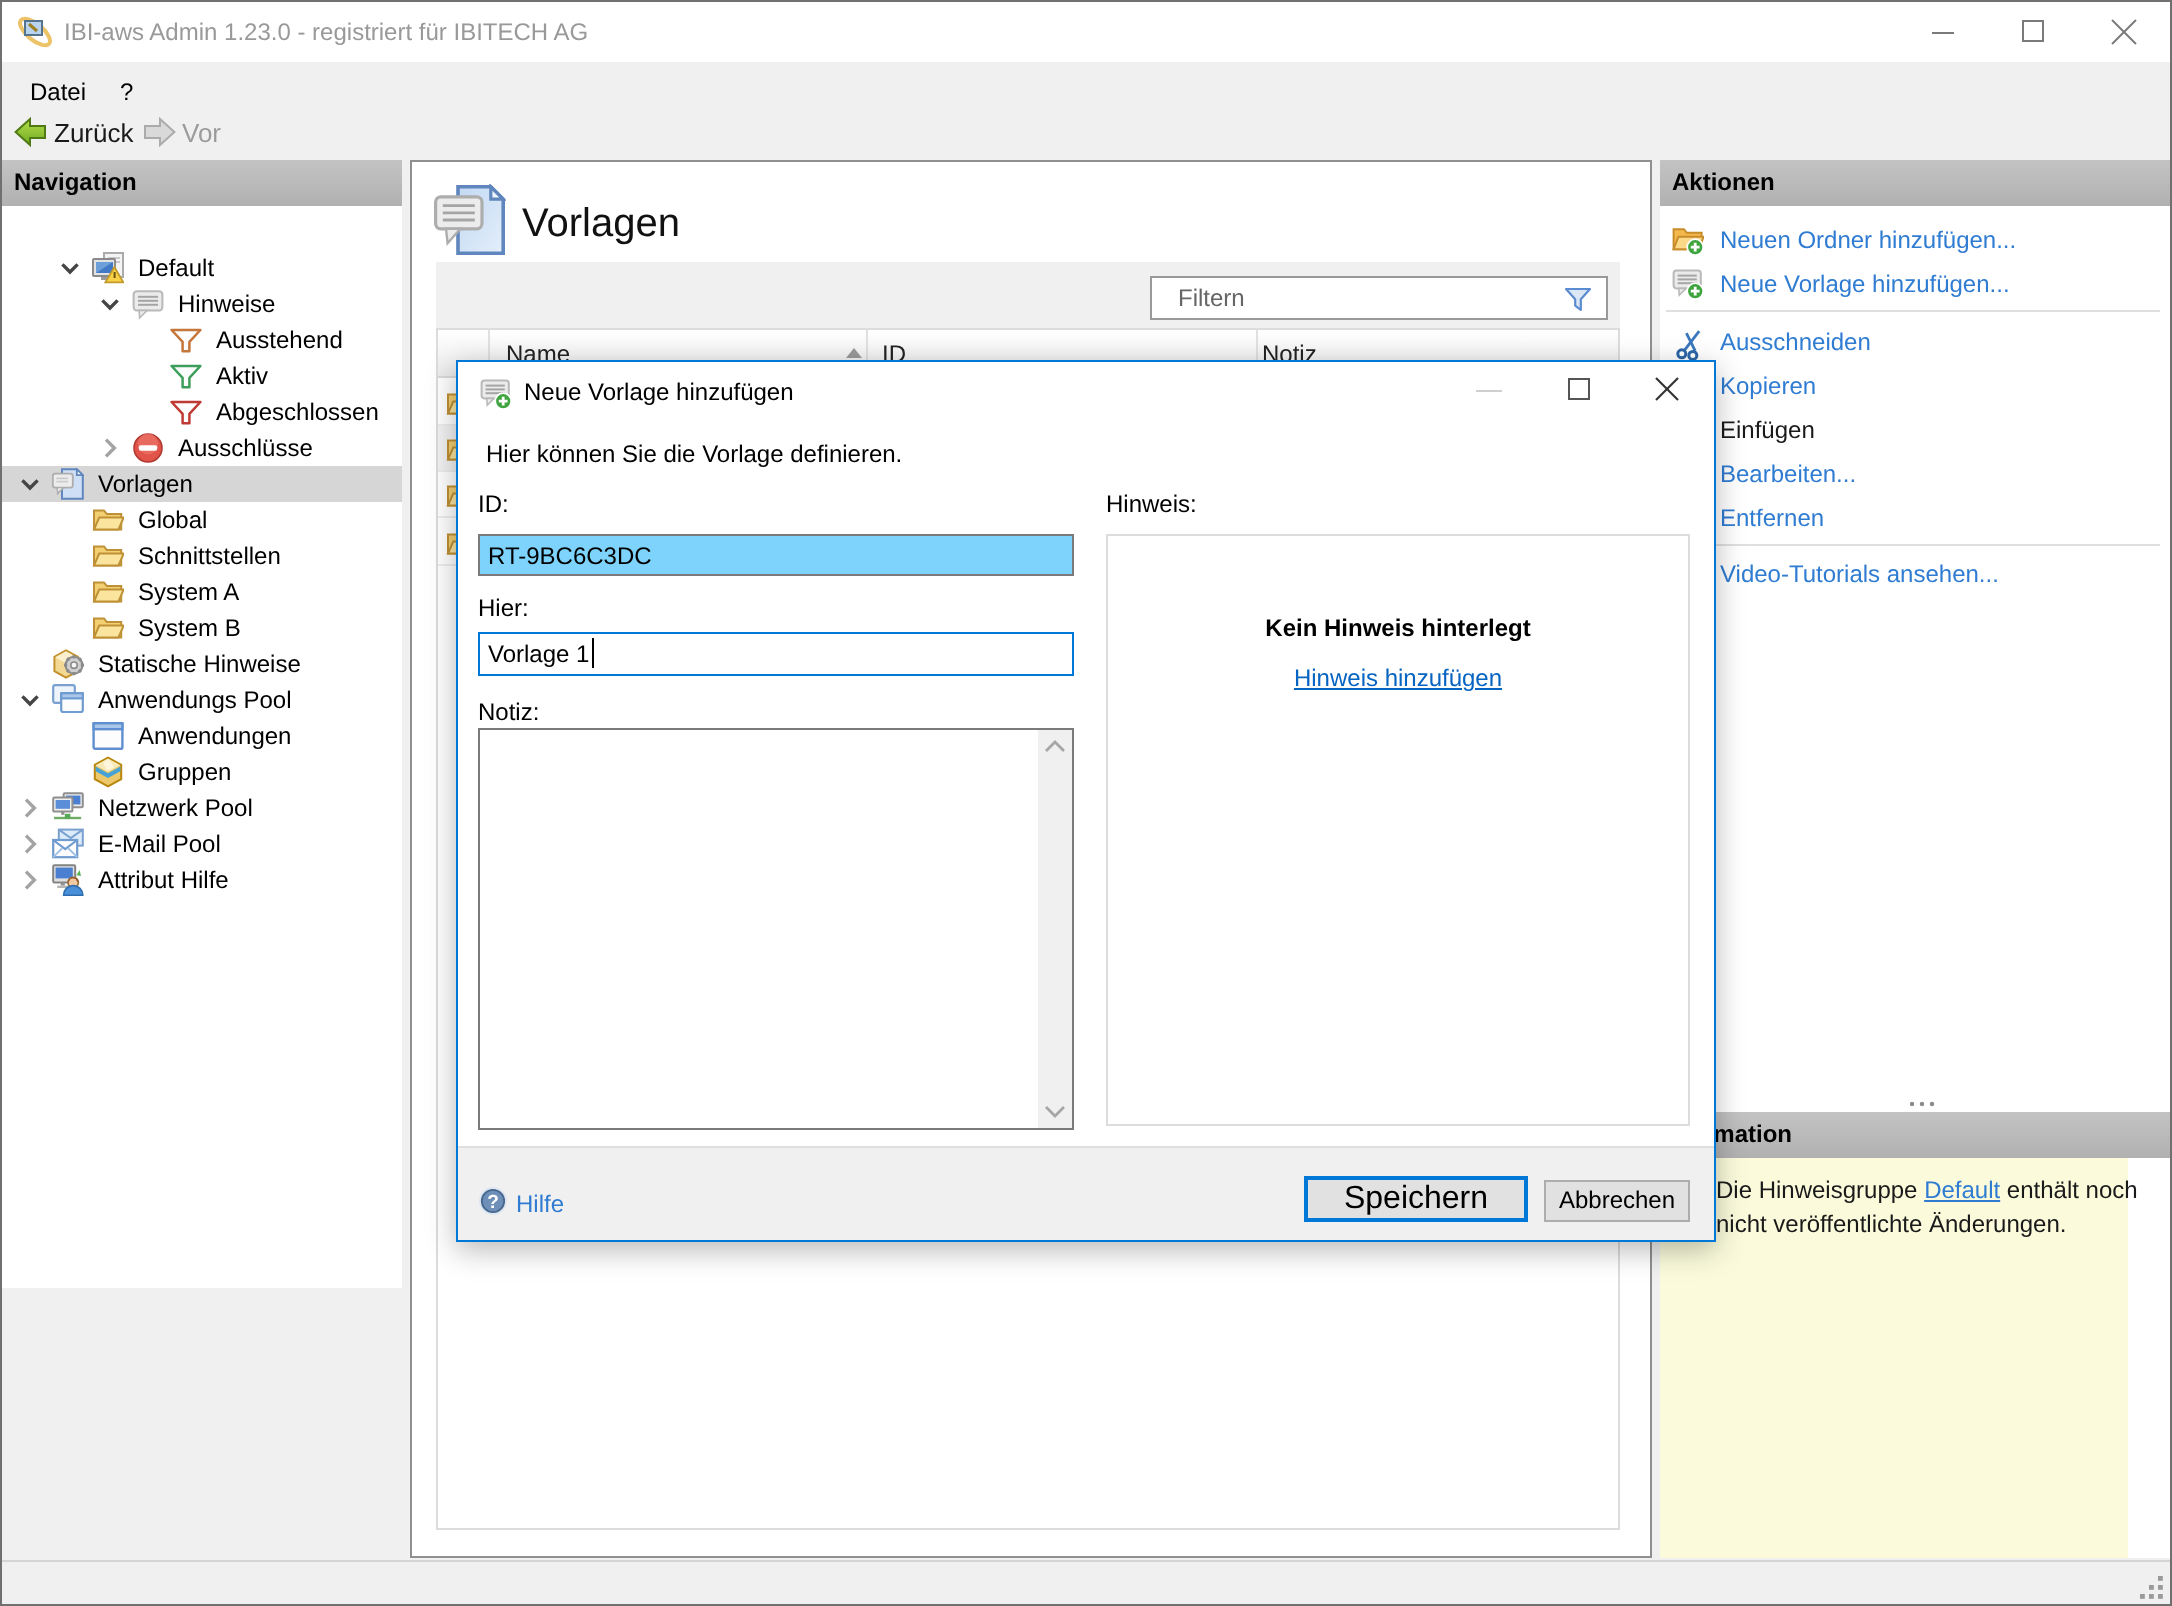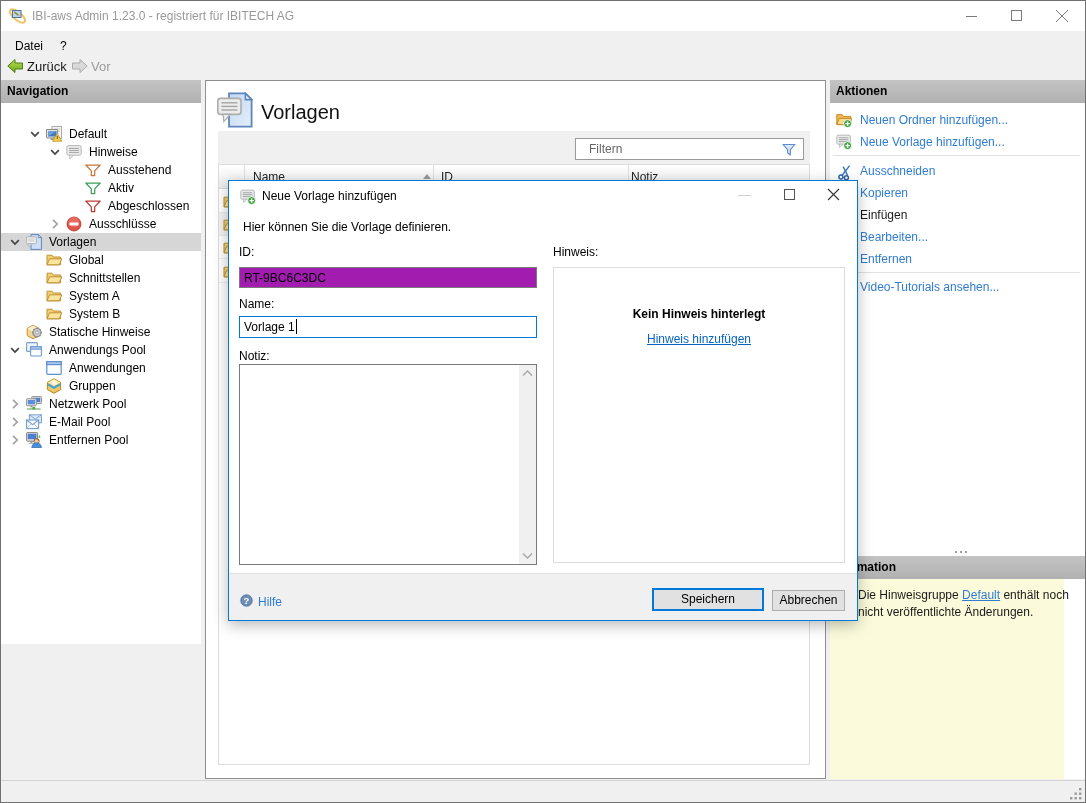--- a/index.html
+++ b/index.html
@@ -319,21 +319,21 @@
       </svg>
     <div class="tree-label" style="left:48px;">E-Mail Pool</div>
   </div>
   <div class="tree-row" style="top:351px;">
     <svg style="position:absolute;left:6px;top:1px;" width="16" height="16">
         <use href="#chev-c"></use>
       </svg>
     <svg style="position:absolute;left:25px;top:1px;" width="16" height="16">
         <use href="#i-person"></use>
       </svg>
-    <div class="tree-label" style="left:48px;">Entfernen Pool</div>
+    <div class="tree-label" style="left:48px;">Attribut Hilfe</div>
   </div>
 </div>
 <div id="content">
   <svg style="position:absolute;left:11px;top:11px;" width="36" height="36" viewBox="0 0 18 18">
     <defs>
         <linearGradient id="docg" x1="0" y1="0" x2="1" y2="1">
       <stop offset="0" stop-color="#c3d9f3"></stop>
           <stop offset="1" stop-color="#e3eefa"></stop>
         </linearGradient>
       </defs>
@@ -436,24 +436,24 @@
     </svg>
   <div style="position:absolute;left:33px;top:8px;font-size:12px;color:#000;">Neue Vorlage hinzufügen</div>
   <svg style="position:absolute;left:500px;top:5px;" width="120" height="18" viewBox="0 0 120 18">
     <line x1="9" y1="9.5" x2="22" y2="9.5" stroke="#cfcfcf" stroke-width="1"></line>
     <rect x="55.5" y="3.5" width="10" height="10" fill="none" stroke="#555" stroke-width="1"></rect>
     <line x1="99" y1="3" x2="110" y2="14" stroke="#333" stroke-width="1.1"></line>
     <line x1="110" y1="3" x2="99" y2="14" stroke="#333" stroke-width="1.1"></line>
   </svg>
   <div style="position:absolute;left:14px;top:39px;font-size:12px;">Hier können Sie die Vorlage definieren.</div>
   <div style="position:absolute;left:10px;top:64px;font-size:12px;">ID:</div>
-  <div style="position:absolute;left:10px;top:86px;width:298px;height:21px;border:1px solid #7a7a7a;background:#a21caf;">
+  <div style="position:absolute;left:10px;top:86px;width:298px;height:21px;border:1px solid #7a7a7a;background:#7dd3fc;">
     <div style="position:absolute;left:4px;top:3px;font-size:12px;">RT-9BC6C3DC</div>
   </div>
-  <div style="position:absolute;left:10px;top:116px;font-size:12px;">Name:</div>
+  <div style="position:absolute;left:10px;top:116px;font-size:12px;">Hier:</div>
   <div style="position:absolute;left:10px;top:135px;width:298px;height:22px;border:1px solid #0078d7;background:#fff;">
     <div style="position:absolute;left:4px;top:3px;font-size:12px;">Vorlage 1</div>
     <div style="position:absolute;left:56px;top:2px;width:1px;height:15px;background:#000;"></div>
   </div>
   <div style="position:absolute;left:10px;top:168px;font-size:12px;">Notiz:</div>
   <div style="position:absolute;left:10px;top:183px;width:298px;height:201px;border:1px solid #7a7a7a;background:#fff;">
     <div style="position:absolute;right:0;top:0;width:17px;height:199px;background:#f0f0f0;">
       <svg style="position:absolute;left:3px;top:5px;" width="11" height="7" viewBox="0 0 11 7">
           <path d="M1,5.5 L5.5,1 L10,5.5" fill="none" stroke="#a6a6a6" stroke-width="1.4"></path>
         </svg>
@@ -467,17 +467,17 @@
     <div style="position:absolute;left:0;top:39px;width:100%;text-align:center;font-size:12px;font-weight:bold;">Kein Hinweis hinterlegt</div>
     <div style="position:absolute;left:0;top:64px;width:100%;text-align:center;font-size:12px;"><span style="color:#0563c1;text-decoration:underline;">Hinweis hinzufügen</span></div>
   </div>
   <div style="position:absolute;left:0;top:392px;width:628px;height:47px;background:#f0f0f0;border-top:1px solid #dfdfdf;">
     <svg style="position:absolute;left:10px;top:19px;" width="15" height="15" viewBox="0 0 15 15">
       <circle cx="7.5" cy="7.5" r="7" fill="#dde7f2"></circle>
       <circle cx="7.5" cy="7.5" r="5.6" fill="#6e90b8" stroke="#47688f" stroke-width="0.9"></circle>
       <text x="7.5" y="11" text-anchor="middle" font-size="9.5" font-weight="bold" fill="#fff" font-family="Liberation Sans, sans-serif">?</text>
     </svg>
     <div style="position:absolute;left:29px;top:21px;font-size:12px;color:#2f7cd2;">Hilfe</div>
-    <div style="position:absolute;left:423px;top:14px;width:112px;height:23px;border:2px solid #0078d7;background:#e1e1e1;text-align:center;font-size:12px;line-height:19px;">Speichern</div>
+    <div style="position:absolute;left:423px;top:14px;width:112px;height:23px;border:2px solid #0078d7;background:#e1e1e1;text-align:center;font-size:16px;line-height:19px;">Speichern</div>
     <div style="position:absolute;left:543px;top:16px;width:73px;height:21px;border:1px solid #adadad;background:#e1e1e1;text-align:center;font-size:12px;line-height:19px;">Abbrechen</div>
   </div>
 </div>
 <div class="win-border"></div>
 
 </body></html>

